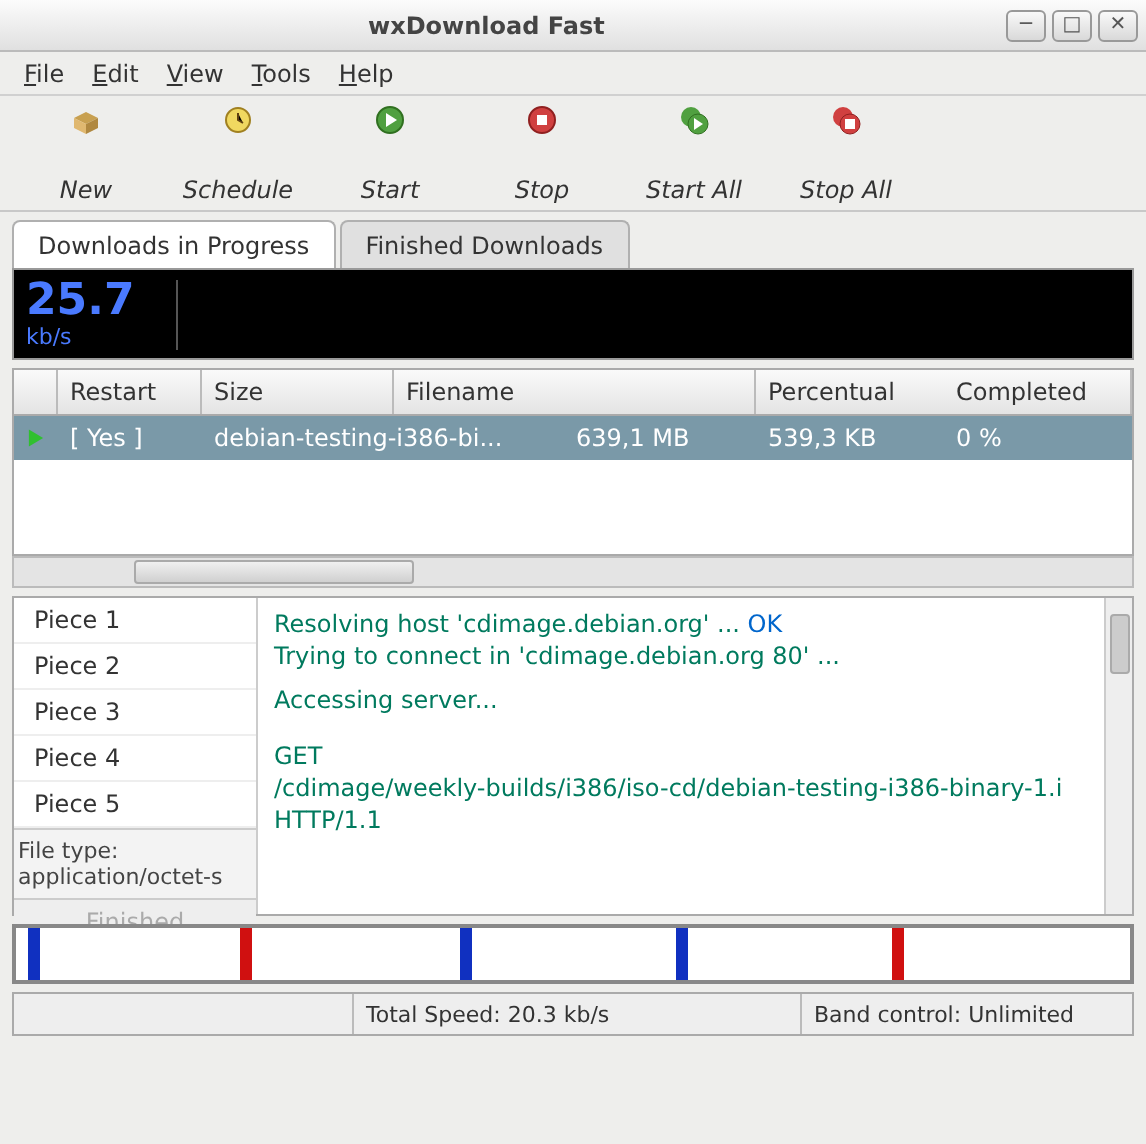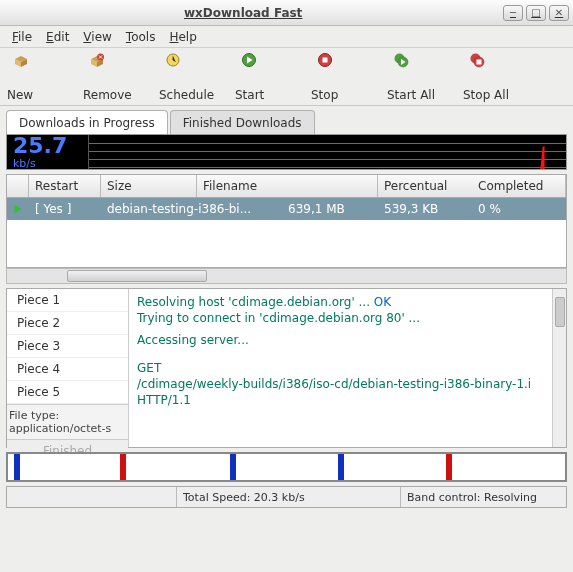--- a/index.html
+++ b/index.html
@@ -1,32 +1,32 @@
 <!DOCTYPE html>
 <html><head>
 <meta charset="utf-8">
 <style>
 * { box-sizing: border-box; margin: 0; padding: 0; }
 body { font-family: "DejaVu Sans", Arial, sans-serif; font-size: 12px; background: #e8e8e8; color: #333; }
 .window { width: 573px; height: 572px; background: #eeeeec; display: flex; flex-direction: column; }
-.titlebar { height: 26px; background: linear-gradient(#fcfcfc,#e0e0e0); display: flex; align-items: center; border-bottom: 1px solid #bbb; padding: 0 4px; text-decoration: underline; }
+.titlebar { height: 26px; background: linear-gradient(#fcfcfc,#e0e0e0); display: flex; align-items: center; border-bottom: 1px solid #bbb; padding: 0 4px; }
 .titlebar-spacer { width: 180px; }
 .titlebar-title { flex: 0 0 auto; font-weight: bold; color: #444; }
 .titlebar-controls { margin-left: auto; display: flex; gap: 3px; }
 .winbtn { width: 20px; height: 16px; background: linear-gradient(#f9f9f9,#d9d9d9); border: 1px solid #999; border-radius: 3px; display: flex; align-items: center; justify-content: center; font-size: 10px; color: #555; cursor: pointer; }
 .menubar { height: 22px; background: #eeeeec; display: flex; align-items: center; padding: 0 6px; gap: 2px; border-bottom: 1px solid #d0d0d0; }
 .menuitem { padding: 2px 6px; cursor: pointer; }
 .menuitem u { text-decoration: underline; }
 .toolbar { height: 58px; background: #eeeeec; display: flex; align-items: center; padding: 0 6px; gap: 2px; border-bottom: 1px solid #c8c8c8; }
-.toolbtn { width: 74px; height: 52px; display: flex; flex-direction: column; justify-content: center; gap: 20px; border: 1px solid transparent; border-radius: 3px; cursor: pointer; }
+.toolbtn { width: 74px; height: 52px; display: flex; flex-direction: column; align-items: center; justify-content: center; gap: 20px; border: 1px solid transparent; border-radius: 3px; cursor: pointer; font-style: italic; }
 .toolbtn svg { width: 28px; height: 28px; }
 .tabs { height: 28px; display: flex; padding: 4px 6px 0 6px; background: #eeeeec; }
 .tab { padding: 5px 12px; border: 1px solid #b0b0b0; border-bottom: none; background: #e0e0e0; border-radius: 4px 4px 0 0; margin-right: 2px; cursor: pointer; }
 .tab.active { background: #fff; position: relative; z-index: 2; }
-.graphrow { height: 36px; display: flex; border: 1px solid #999; margin: 0 6px; background: #000; }
+.graphrow { height: 46px; display: flex; border: 1px solid #999; margin: 0 6px; background: #000; align-items: center; }
 .speedbox { width: 82px; border-right: 1px solid #555; display: flex; flex-direction: column; justify-content: center; align-items: flex-start; padding-left: 6px; color: #4a7aff; }
 .speednum { font-size: 22px; font-weight: bold; line-height: 1; }
 .speedunit { font-size: 11px; }
 .graph { flex: 1; position: relative; background: #000; overflow: hidden; }
 .graph .hline { position: absolute; left: 0; right: 0; height: 1px; background: #0a3; }
 .graph .peak { position: absolute; right: 0; top: 4px; width: 60px; height: 38px; }
 .listhdr { height: 24px; display: flex; margin: 4px 6px 0 6px; border: 1px solid #aaa; background: linear-gradient(#fafafa,#e4e4e4); }
 .hcell { border-right: 1px solid #bbb; padding: 4px 6px; display: flex; align-items: center; }
 .hc0 { width: 22px; }
 .hc1 { width: 72px; }
@@ -86,30 +86,20 @@
     <div class="toolbtn">
       <svg viewBox="0 0 32 32">
           <path fill="#c8a050" d="M4 14l12-6 12 6-12 6z"></path>
           <path fill="#e0b870" d="M4 14v10l12 6V20z"></path>
           <path fill="#b08840" d="M28 14v10l-12 6V20z"></path>
         </svg>
       <span>New</span>
     </div>
     <div class="toolbtn">
       <svg viewBox="0 0 32 32">
-          <path fill="#c8a050" d="M4 14l12-6 12 6-12 6z"></path>
-          <path fill="#e0b870" d="M4 14v10l12 6V20z"></path>
-          <path fill="#b08840" d="M28 14v10l-12 6V20z"></path>
-          <circle cx="23" cy="10" r="7" fill="#d04030"></circle>
-          <path stroke="#fff" stroke-width="2" d="M20 7l6 6M26 7l-6 6"></path>
-        </svg>
-      <span>Remove</span>
-    </div>
-    <div class="toolbtn">
-      <svg viewBox="0 0 32 32">
           <circle cx="16" cy="16" r="12" fill="#f0d860" stroke="#a08020" stroke-width="2"></circle>
           <path stroke="#604010" stroke-width="2" d="M16 9v7l5 3"></path>
         </svg>
       <span>Schedule</span>
     </div>
     <div class="toolbtn">
       <svg viewBox="0 0 32 32">
           <circle cx="16" cy="16" r="13" fill="#50a040" stroke="#307020" stroke-width="2"></circle>
           <path fill="#fff" d="M12 9l11 7-11 7z"></path>
         </svg>
@@ -220,16 +210,16 @@
     <div class="mark" style="left:6px;background:#1030c0"></div>
     <div class="mark" style="left:112px;background:#d01010"></div>
     <div class="mark" style="left:222px;background:#1030c0"></div>
     <div class="mark" style="left:330px;background:#1030c0"></div>
     <div class="mark" style="left:438px;background:#d01010"></div>
   </div>
 
   <div class="statusbar">
     <div class="statcell sc0"></div>
     <div class="statcell sc1">Total Speed: 20.3 kb/s</div>
-    <div class="statcell sc2">Band control: Resolving</div>
+    <div class="statcell sc2">Band control: Unlimited</div>
   </div>
 
 </div>
 
 </body></html>

